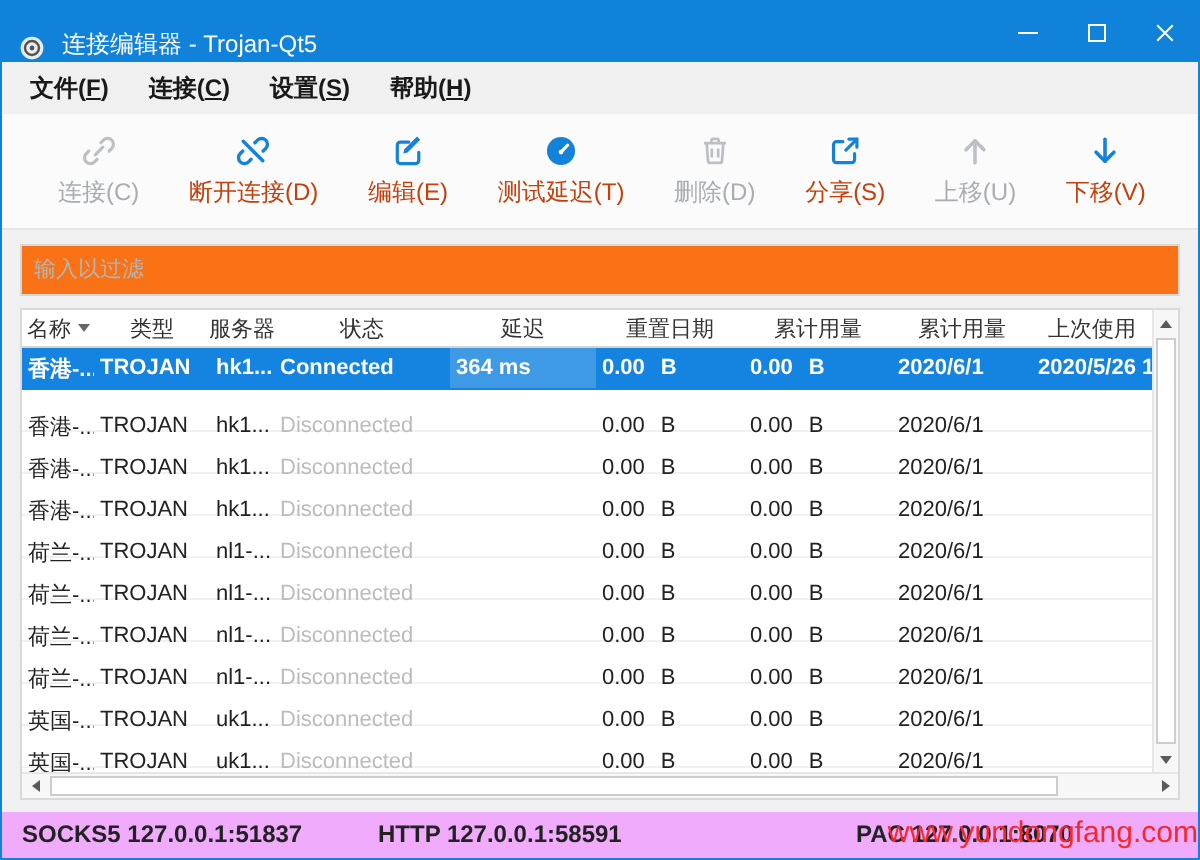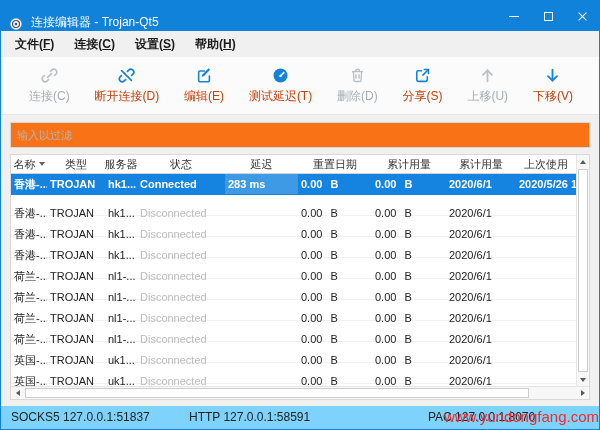--- a/index.html
+++ b/index.html
@@ -71,21 +71,21 @@
   .tri-down{ width:0;height:0;border-left:3.5px solid transparent;border-right:3.5px solid transparent;border-top:4px solid #5a5a5a; }
   .tri-left{ width:0;height:0;border-top:3.5px solid transparent;border-bottom:3.5px solid transparent;border-right:4px solid #5a5a5a; }
   .tri-right{ width:0;height:0;border-top:3.5px solid transparent;border-bottom:3.5px solid transparent;border-left:4px solid #5a5a5a; }
   .vscroll .handle{ position:absolute; left:1px; right:1px; top:14px; bottom:14px; background:#fff; border:1px solid #cdcdcd; }
   .hscroll{ position:absolute; left:0; right:0; bottom:0; height:13px; background:#f7f7f7; border-top:1px solid #e6e6e6; }
   .hscroll .arrow{ position:absolute; top:0; height:12px; width:13px; display:flex; align-items:center; justify-content:center; }
   .hscroll .arrow.left{ left:0; } .hscroll .arrow.right{ right:0; }
   .hscroll .handle{ position:absolute; top:1px; bottom:1px; left:14px; right:60px; background:#fff; border:1px solid #cdcdcd; }
 
   
-  .statusbar{ height:23px; position:relative; flex:0 0 auto; background:#7dd3fc; }
+  .statusbar{ height:23px; position:relative; flex:0 0 auto; background:#f0abfc;font-weight:bold; }
   .status-item{ position:absolute; top:4px; font-size:12px; color:#222; white-space:nowrap; }
   .status-socks{ left:10px; } .status-http{ left:188px; } .status-pac{ left:427px; }
 
   .watermark{ position:absolute; right:0; bottom:4px; font-size:15px; color:#f42a2a; white-space:nowrap; z-index:5; }
 </style>
 </head>
 <body>
 
 <div class="window">
 
@@ -234,21 +234,21 @@
           <div class="h-cell">
             <span>上次使用</span>
           </div>
         </div>
       <div class="t-rows" id="tbody">
           <div class="t-row grid-cols selected">
             <div class="t-cell">香港-...</div>
             <div class="t-cell">TROJAN</div>
             <div class="t-cell">hk1...</div>
             <div class="t-cell">Connected</div>
-            <div class="t-cell  current">283 ms</div>
+            <div class="t-cell  current">364 ms</div>
             <div class="t-cell">
               <span>0.00</span>
               <span class="unit">B</span>
             </div>
             <div class="t-cell">
               <span>0.00</span>
               <span class="unit">B</span>
             </div>
             <div class="t-cell">2020/6/1</div>
             <div class="t-cell">2020/5/26 13...</div>

